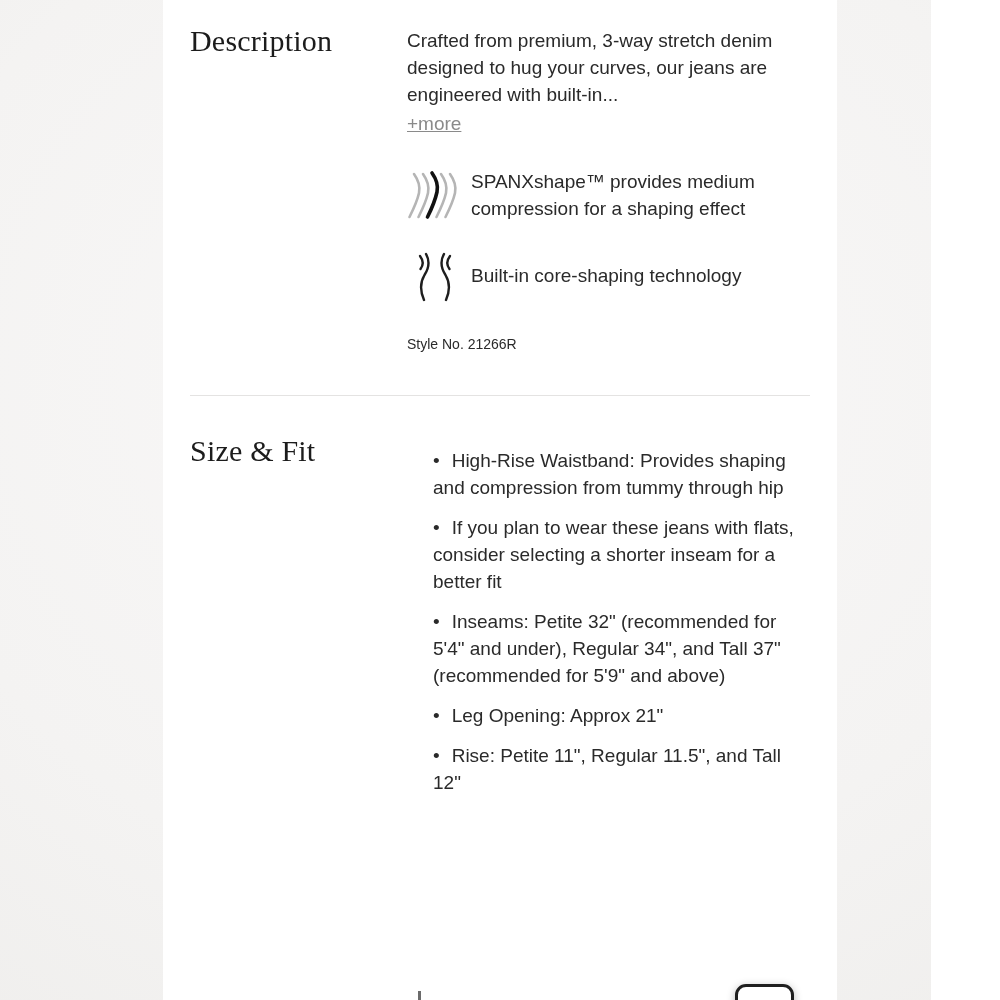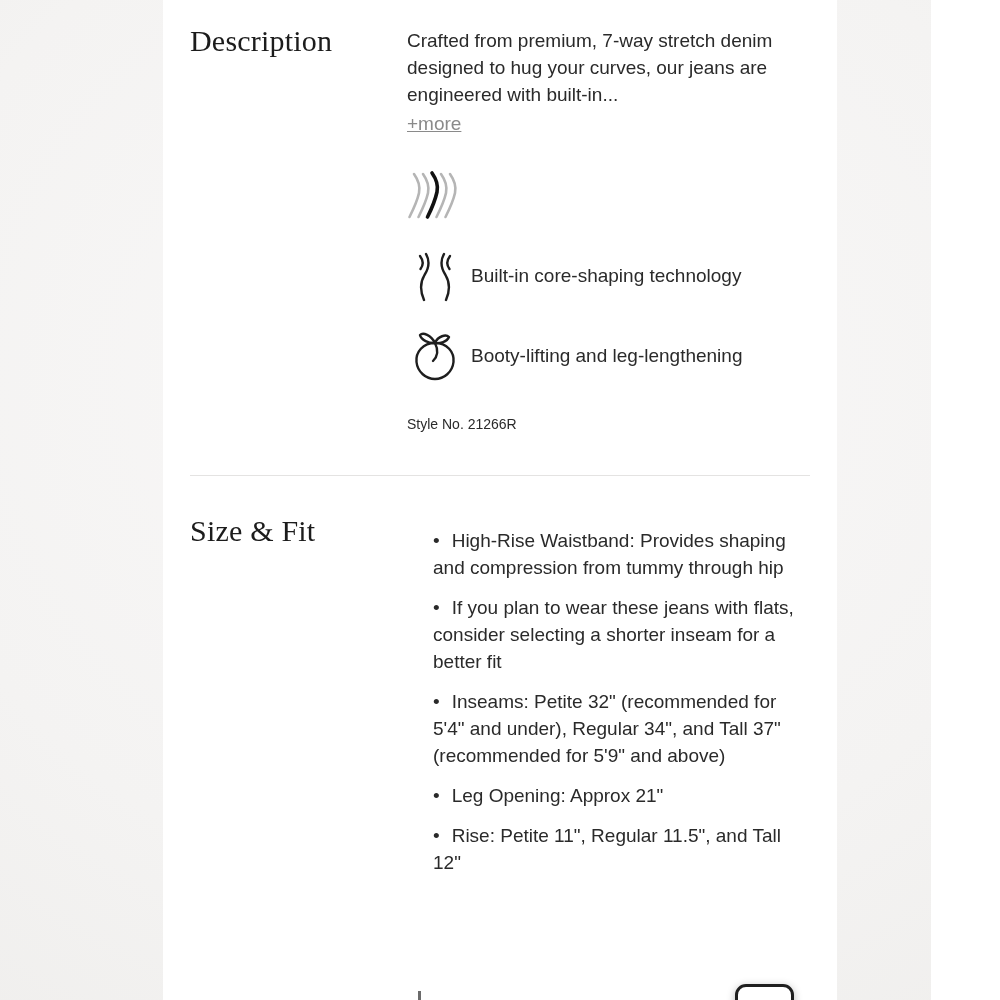--- a/index.html
+++ b/index.html
@@ -128,60 +128,50 @@
 <body>
 
 <div class="viewport">
   <div class="card">
 
     <section class="row section-desc">
       <div class="label-col">
         <h2 class="section-heading">Description</h2>
       </div>
       <div class="content-col">
-        <p class="desc-text">Crafted from premium, 7-way stretch denim designed to hug your curves, our jeans are engineered with built-in...</p>
+        <p class="desc-text">Crafted from premium, 3-way stretch denim designed to hug your curves, our jeans are engineered with built-in...</p>
         <a class="more-link">+more</a>
 
         <div class="features">
 
           <div class="feature-row">
             <span class="feature-icon">
               <svg viewBox="0 0 56 56" width="56" height="56" fill="none" stroke-linecap="round" stroke-linejoin="round">
                 <path d="M7,7 C12,14 13.5,19 12,26 C10,35 6,43 2.5,50" stroke="#b5b5b5" stroke-width="2.6"></path>
                 <path d="M16,7 C21,14 22.5,19 21,26 C19,35 15,43 11.5,50" stroke="#b5b5b5" stroke-width="2.6"></path>
                 <path d="M25,6 C30,13 31.5,18 30,25 C28,34 24,43 20.5,50" stroke="#111111" stroke-width="3.6"></path>
                 <path d="M34,7 C39,14 40.5,19 39,26 C37,35 33,43 29.5,50" stroke="#b5b5b5" stroke-width="2.6"></path>
                 <path d="M43,7 C48,14 49.5,19 48,26 C46,35 42,43 38.5,50" stroke="#b5b5b5" stroke-width="2.6"></path>
               </svg>
             </span>
+            <span class="feature-text">SPANXshape™ provides medium compression for a shaping effect</span>
           </div>
 
           <div class="feature-row">
             <span class="feature-icon">
               <svg viewBox="0 0 56 56" width="56" height="56" fill="none" stroke="#1e1e1e" stroke-width="2.4" stroke-linecap="round">
                 <path d="M13,9 C16,13 16.5,18 13.5,22"></path>
                 <path d="M19,7 C23,14 22,21 17.5,28 C13,35.5 13.5,45 17,53"></path>
                 <path d="M43,9 C40,13 39.5,18 42.5,22"></path>
                 <path d="M37,7 C33,14 34,21 38.5,28 C43,35.5 42.5,45 39,53"></path>
               </svg>
             </span>
             <span class="feature-text">Built-in core-shaping technology</span>
           </div>
 
-          <div class="feature-row">
-            <span class="feature-icon">
-              <svg viewBox="0 0 56 56" width="56" height="56" fill="none" stroke="#1e1e1e" stroke-width="2.4" stroke-linecap="round" stroke-linejoin="round">
-                <path d="M28,16 C16,16 8.5,25 9.5,35 C10.5,45 19,52 28,52 C37,52 45.5,45 46.5,35 C47.5,25 40,16 28,16 Z"></path>
-                <path d="M28,16 C31,22 32,28 26,34"></path>
-                <path d="M28,16 C24,8 16,5 13,8 C14,13 22,16.5 28,16"></path>
-                <path d="M28,16 C31,9 39,7 42,10 C40,15 33,16.5 28,16"></path>
-              </svg>
-            </span>
-            <span class="feature-text">Booty-lifting and leg-lengthening</span>
-          </div>
 
         </div>
 
         <p class="style-no">Style No. 21266R</p>
       </div>
     </section>
 
     <hr class="divider">
 
     <section class="row section-sizefit">

